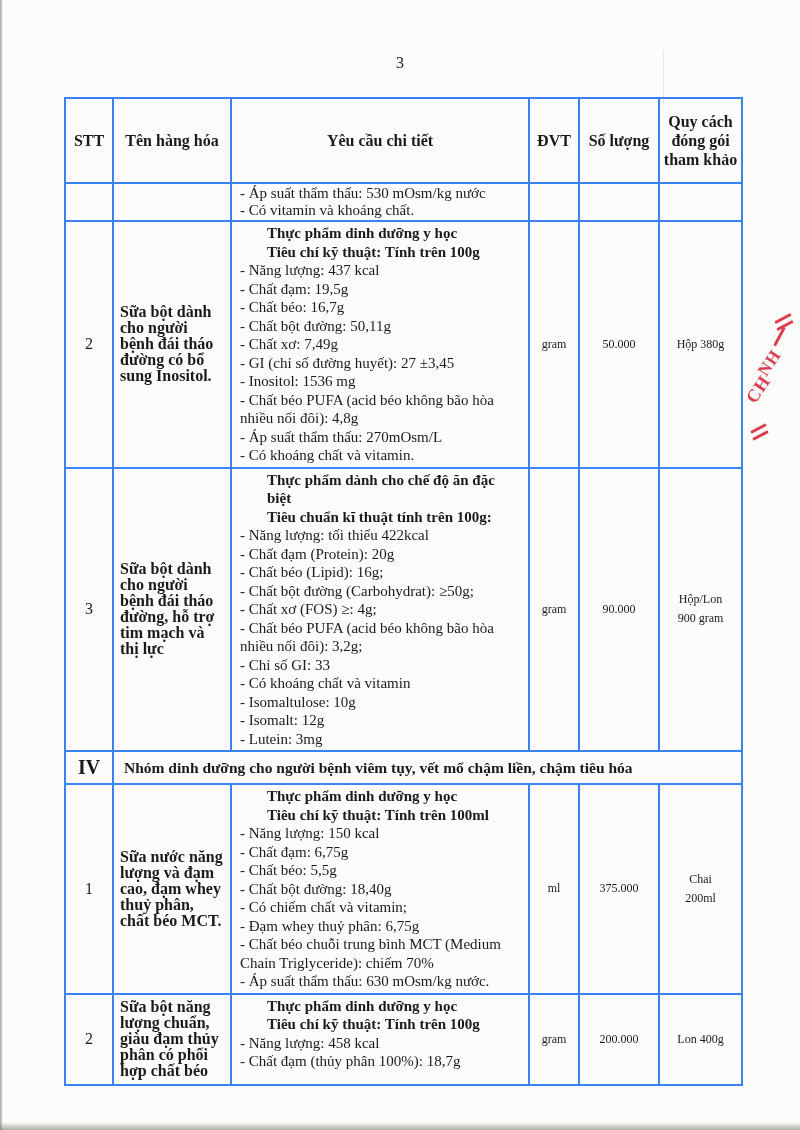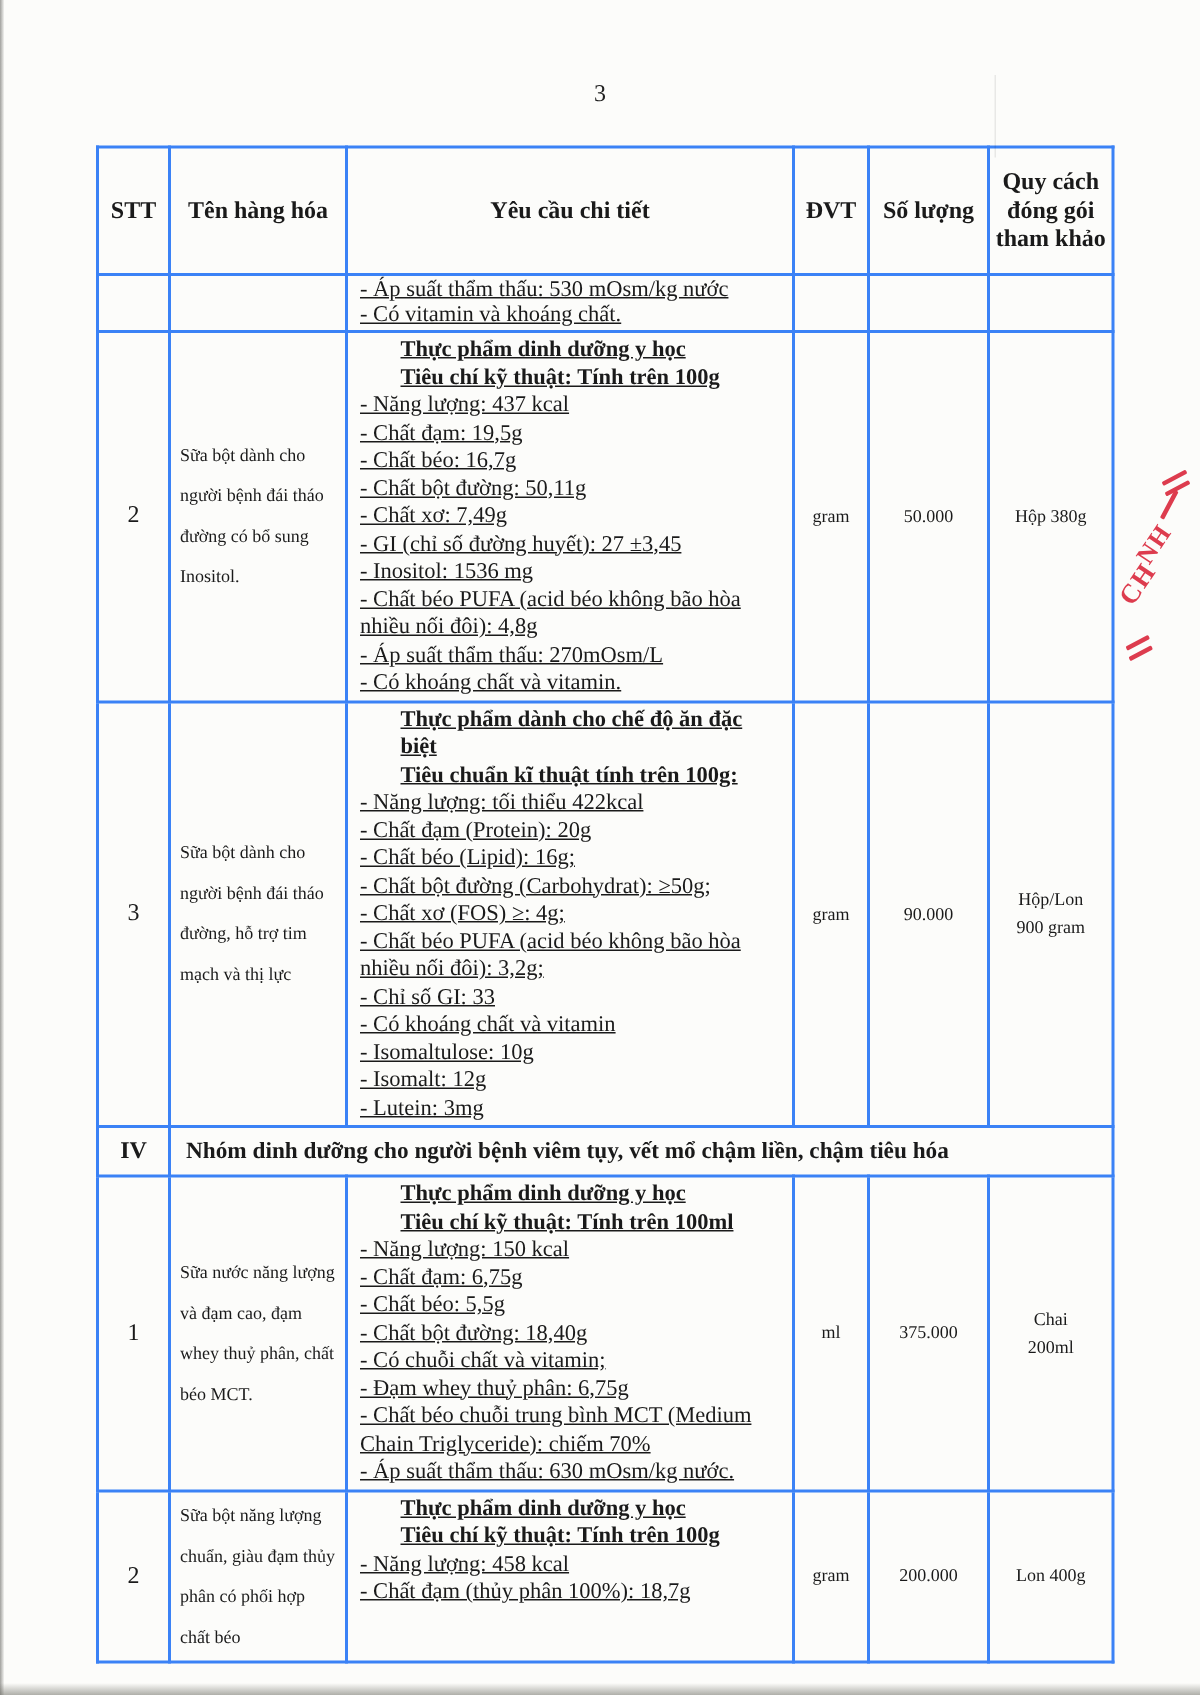--- a/index.html
+++ b/index.html
@@ -39,27 +39,27 @@
     font-weight:bold;font-size:16px;line-height:19px;
     text-align:center;padding:2px 2px;
   }
   tbody tr:nth-child(1){height:35px;}
   tbody tr:nth-child(2){height:240px;}
   tbody tr:nth-child(3){height:262px;}
   tbody tr:nth-child(4){height:33px;}
   tbody tr:nth-child(5){height:207px;}
   tbody tr:nth-child(6){height:91px;}
   td.stt{text-align:center;font-size:16px;}
-  td.name{padding:2px 6px;font-size:12px;line-height:27px;}
-  td.detail{vertical-align:top;padding:2px 6px 2px 8px;line-height:18.5px;text-decoration:underline;}
+  td.name{padding:2px 6px;font-size:16px;line-height:16px;font-weight:bold;}
+  td.detail{vertical-align:top;padding:2px 6px 2px 8px;line-height:18.5px;}
   tbody tr:nth-child(1) td.detail{line-height:16.5px;padding-top:1px;}
   .dline{white-space:normal;}
   .dline.b{font-weight:bold;margin-left:27px;}
   td.unit,td.qty,td.pack{text-align:center;font-size:12px;line-height:19px;}
-  td.section-stt{font-weight:bold;font-size:16px;text-align:center;}
+  td.section-stt{font-weight:bold;font-size:20px;text-align:center;}
   td.section-title{font-weight:bold;font-size:15.5px;padding:2px 4px 2px 10px;vertical-align:middle;margin-top:43px;}
   
   .stamp{position:absolute;left:742px;top:305px;width:58px;height:160px;pointer-events:none;}
   .stamp .frag{position:absolute;font-weight:bold;font-family:"Liberation Serif",serif;}
   .frag-ne{left:14px;top:48px;font-size:17px;transform:rotate(-56deg);letter-spacing:1px;}
   .frag-ch{left:2px;top:74px;font-size:18px;transform:rotate(-56deg);letter-spacing:1px;}
   .stroke{position:absolute;border-radius:1px;}
   .st1{left:32px;top:12px;width:18px;height:3px;transform:rotate(-28deg);}
   .st2{left:34px;top:19px;width:18px;height:3px;transform:rotate(-28deg);}
   .st3{left:27px;top:30px;width:21px;height:3px;transform:rotate(-62deg);}
@@ -172,21 +172,21 @@
         <tr>
           <td class="stt">1</td>
           <td class="name">Sữa nước năng lượng và đạm cao, đạm whey thuỷ phân, chất béo MCT.</td>
           <td class="detail">
             <div class="dline b">Thực phẩm dinh dưỡng y học</div>
             <div class="dline b">Tiêu chí kỹ thuật: Tính trên 100ml</div>
             <div class="dline">- Năng lượng: 150 kcal</div>
             <div class="dline">- Chất đạm: 6,75g</div>
             <div class="dline">- Chất béo: 5,5g</div>
             <div class="dline">- Chất bột đường: 18,40g</div>
-            <div class="dline">- Có chuỗi chất và vitamin;</div>
+            <div class="dline">- Có chiếm chất và vitamin;</div>
             <div class="dline">- Đạm whey thuỷ phân: 6,75g</div>
             <div class="dline">- Chất béo chuỗi trung bình MCT (Medium Chain Triglyceride): chiếm 70%</div>
             <div class="dline">- Áp suất thẩm thấu: 630 mOsm/kg nước.</div>
           </td>
           <td class="unit">ml</td>
           <td class="qty">375.000</td>
           <td class="pack">
             <div>Chai</div>
             <div>200ml</div>
           </td>

